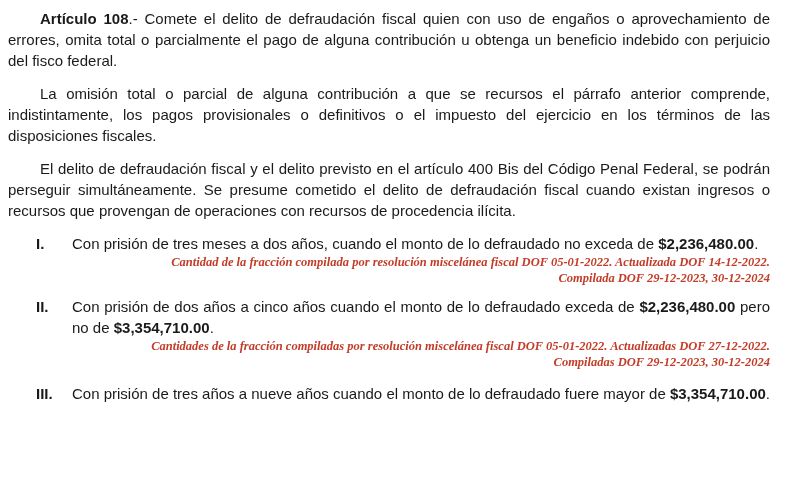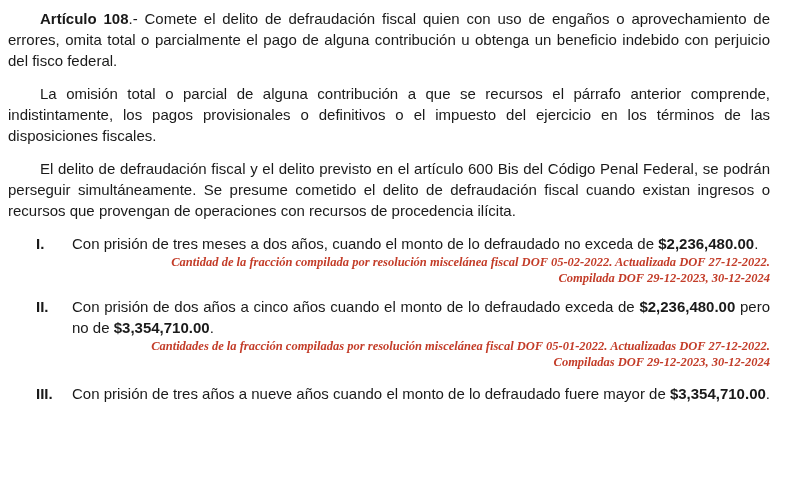--- a/index.html
+++ b/index.html
@@ -63,29 +63,29 @@
 </style>
 </head>
 <body>
 
 <div class="page">
 
   <p class="body"><span class="bold">Artículo 108</span><span>.- Comete el delito de defraudación fiscal quien con uso de engaños o aprovechamiento de errores, omita total o parcialmente el pago de alguna contribución u obtenga un beneficio indebido con perjuicio del fisco federal.</span></p>
 
   <p class="body">La omisión total o parcial de alguna contribución a que se recursos el párrafo anterior comprende, indistintamente, los pagos provisionales o definitivos o el impuesto del ejercicio en los términos de las disposiciones fiscales.</p>
 
-  <p class="body">El delito de defraudación fiscal y el delito previsto en el artículo 600 Bis del Código Penal Federal, se podrán perseguir simultáneamente. Se presume cometido el delito de defraudación fiscal cuando existan ingresos o recursos que provengan de operaciones con recursos de procedencia ilícita.</p>
+  <p class="body">El delito de defraudación fiscal y el delito previsto en el artículo 400 Bis del Código Penal Federal, se podrán perseguir simultáneamente. Se presume cometido el delito de defraudación fiscal cuando existan ingresos o recursos que provengan de operaciones con recursos de procedencia ilícita.</p>
 
 
   <div class="fraction">
     <span class="numeral">I.</span>
     <p><span>Con prisión de tres meses a dos años, cuando el monto de lo defraudado no exceda de </span><span class="amount">$2,236,480.00</span><span>.</span></p>
   </div>
   <p class="dof-note">
-    <span>Cantidad de la fracción compilada por resolución miscelánea fiscal DOF 05-02-2022. Actualizada DOF 27-12-2022.</span>
+    <span>Cantidad de la fracción compilada por resolución miscelánea fiscal DOF 05-01-2022. Actualizada DOF 14-12-2022.</span>
     <span>Compilada DOF 29-12-2023, 30-12-2024</span>
   </p>
 
   <div class="fraction">
     <span class="numeral">II.</span>
     <p><span>Con prisión de dos años a cinco años cuando el monto de lo defraudado exceda de </span><span class="amount">$2,236,480.00</span><span> pero no de </span><span class="amount">$3,354,710.00</span><span>.</span></p>
   </div>
   <p class="dof-note second">
     <span>Cantidades de la fracción compiladas por resolución miscelánea fiscal DOF 05-01-2022. Actualizadas DOF 27-12-2022.</span>
     <span>Compiladas DOF 29-12-2023, 30-12-2024</span>

